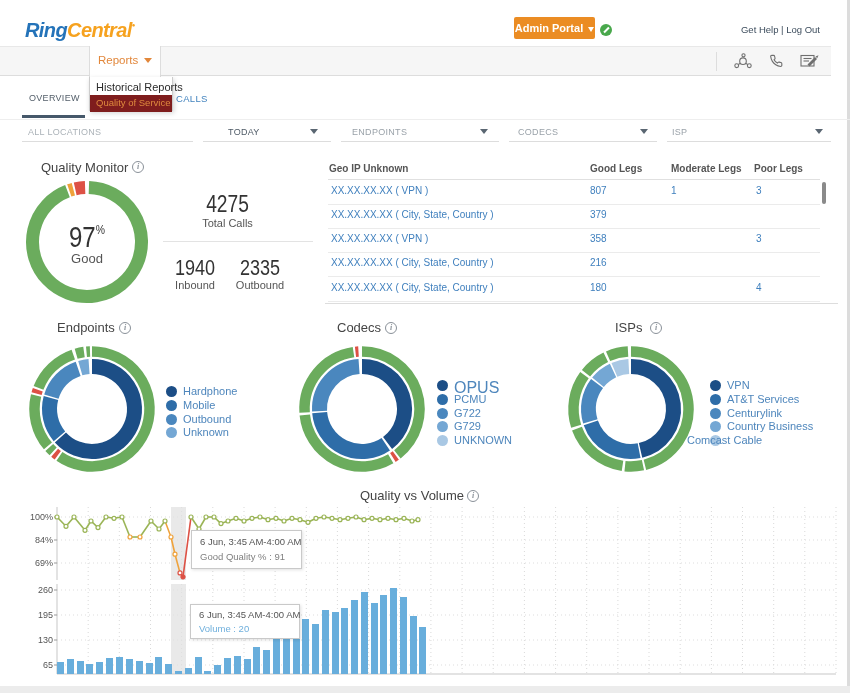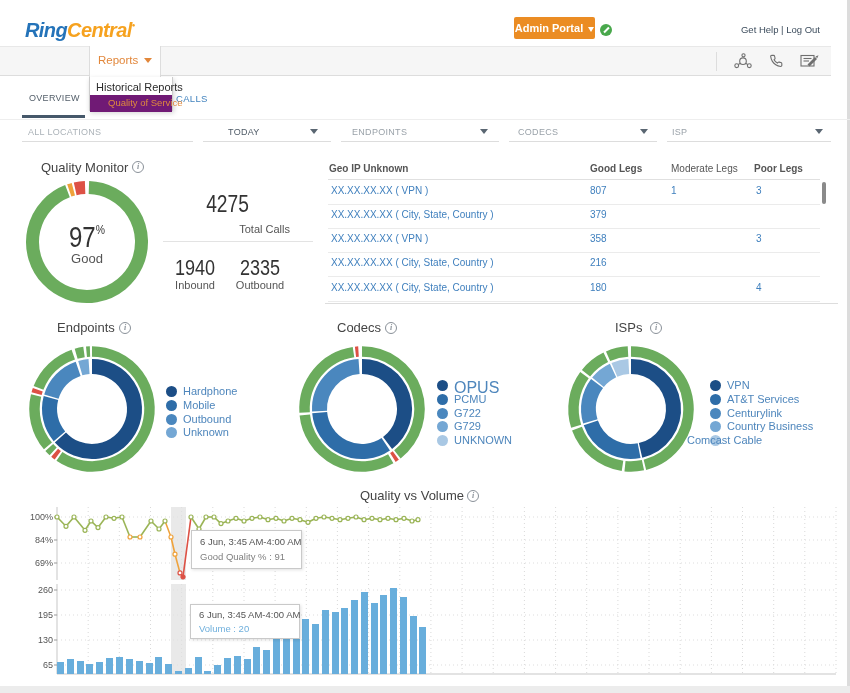--- a/index.html
+++ b/index.html
@@ -48,21 +48,21 @@
     <path d="M 92.5 5.5 l 3 -1.3 l -1.3 3 z" fill="#6f6f6f" stroke="none"></path>
   </g>
 </svg>
 
 <div class="abs" style="left:29px;top:93px;font-size:9px;color:#55606B;letter-spacing:0.3px">OVERVIEW</div>
 <div class="abs" style="left:176px;top:93px;font-size:9.5px;color:#4283BE;letter-spacing:0.3px">CALLS</div>
 <div class="abs" style="left:22px;top:115px;width:63px;height:2.5px;background:#46586A"></div>
 
 <div class="abs" style="left:89px;top:77px;width:84px;height:34px;background:#fff;border:1px solid #ccc;border-top:none;box-shadow:1px 2px 5px rgba(0,0,0,0.18);z-index:5">
   <div style="font-size:11px;color:#2b2b2b;padding:4px 0 2px 6px;white-space:nowrap">Historical Reports</div>
-  <div style="font-size:9.5px;color:#DF8A3E;background:#701a75;padding:2px 0 4px 18px;white-space:nowrap">Quality of Service</div>
+  <div style="font-size:9.5px;color:#DF8A3E;background:#7f1d1d;padding:2px 0 4px 6px;white-space:nowrap">Quality of Service</div>
 </div>
 
 <div class="abs" style="left:0;top:119px;width:850px;height:1px;background:#eee"></div>
 <div class="abs" style="left:28px;top:127px;font-size:9px;color:#ABB2B8;letter-spacing:0.3px">ALL LOCATIONS</div>
 <div class="abs" style="left:228px;top:127px;font-size:9px;color:#4E5A66;letter-spacing:0.3px">TODAY</div>
 <div class="abs" style="left:352px;top:127px;font-size:9px;color:#9AA2A9;letter-spacing:0.3px">ENDPOINTS</div>
 <div class="abs" style="left:518px;top:127px;font-size:9px;color:#9AA2A9;letter-spacing:0.3px">CODECS</div>
 <div class="abs" style="left:672px;top:127px;font-size:9px;color:#9AA2A9;letter-spacing:0.3px">ISP</div>
 <span class="caret abs" style="left:310px;top:129px;border-top-color:#5a6672"></span>
 <span class="caret abs" style="left:480px;top:129px;border-top-color:#5a6672"></span>
@@ -78,30 +78,30 @@
 <div class="info" style="left:132px;top:161px">i</div>
 <svg class="abs" style="left:17px;top:172px" width="140" height="140" viewBox="17 172 140 140">
 <path d="M 88.90 187.53 A 54.5 54.5 0 1 1 67.47 191.12" stroke="#6BAC5D" stroke-width="13" fill="none"></path>
 <path d="M 69.26 190.47 A 54.5 54.5 0 0 1 73.35 189.24" stroke="#EFA23B" stroke-width="13" fill="none"></path>
 <path d="M 75.20 188.79 A 54.5 54.5 0 0 1 85.10 187.53" stroke="#DD5145" stroke-width="13" fill="none"></path>
 </svg>
 <div class="abs" style="left:47px;top:220px;width:80px;text-align:center;transform:scaleX(0.8);font-size:30px;color:#333">97<span style="font-size:13px;vertical-align:13px">%</span></div>
 <div class="abs" style="left:52px;top:251px;width:70px;text-align:center;font-size:13px;color:#555">Good</div>
 
 <div class="abs" style="left:165px;top:190px;width:125px;text-align:center;transform:scaleX(0.8);font-size:24px;color:#333">4275</div>
-<div class="abs" style="left:165px;top:223px;width:125px;text-align:right;font-size:11px;color:#555">Total Calls</div>
+<div class="abs" style="left:165px;top:217px;width:125px;text-align:center;font-size:11px;color:#555">Total Calls</div>
 <div class="abs" style="left:163px;top:241px;width:150px;height:1px;background:#e3e3e3"></div>
 <div class="abs" style="left:160px;top:255px;width:70px;text-align:center;transform:scaleX(0.82);font-size:22px;color:#333">1940</div>
 <div class="abs" style="left:160px;top:279px;width:70px;text-align:center;font-size:11px;color:#555">Inbound</div>
 <div class="abs" style="left:225px;top:255px;width:70px;text-align:center;transform:scaleX(0.82);font-size:22px;color:#333">2335</div>
 <div class="abs" style="left:225px;top:279px;width:70px;text-align:center;font-size:11px;color:#555">Outbound</div>
 
 <div class="abs" style="left:329px;top:163px;font-size:10px;font-weight:bold;color:#555">Geo IP Unknown</div>
 <div class="abs" style="left:590px;top:163px;font-size:10px;font-weight:bold;color:#555">Good Legs</div>
-<div class="abs" style="left:671px;top:163px;font-size:10px;font-weight:normal;color:#555">Moderate Legs</div>
+<div class="abs" style="left:671px;top:163px;font-size:10px;font-weight:bold;color:#555">Moderate Legs</div>
 <div class="abs" style="left:754px;top:163px;font-size:10px;font-weight:bold;color:#555">Poor Legs</div>
 <div class="abs" style="left:328px;top:179px;width:492px;height:1px;background:#e0e0e0"></div>
 <div class="abs" style="left:331px;top:185px;font-size:10px;color:#4080BE;white-space:nowrap">XX.XX.XX.XX ( VPN )</div>
 <div class="abs" style="left:590px;top:185px;font-size:10px;color:#4080BE">807</div>
 <div class="abs" style="left:671px;top:185px;font-size:10px;color:#4080BE">1</div>
 <div class="abs" style="left:756px;top:185px;font-size:10px;color:#4080BE">3</div>
 <div class="abs" style="left:328px;top:204px;width:492px;height:1px;background:#ebebeb"></div>
 <div class="abs" style="left:331px;top:209px;font-size:10px;color:#4080BE;white-space:nowrap">XX.XX.XX.XX ( City, State, Country )</div>
 <div class="abs" style="left:590px;top:209px;font-size:10px;color:#4080BE">379</div>
 <div class="abs" style="left:328px;top:228px;width:492px;height:1px;background:#ebebeb"></div>

